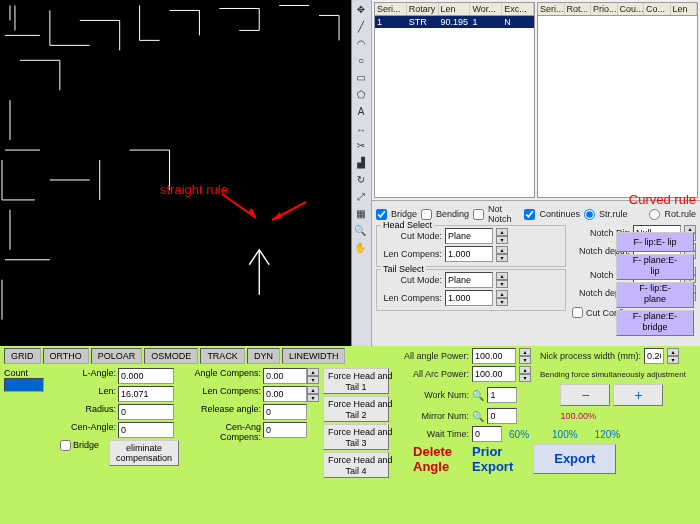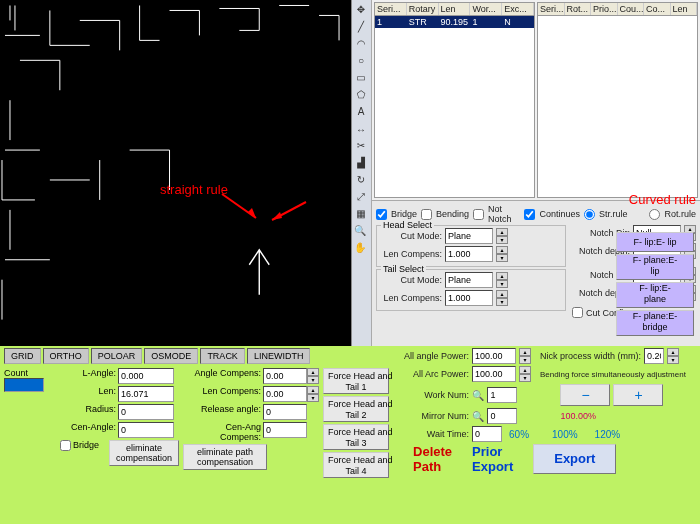--- a/index.html
+++ b/index.html
@@ -234,20 +234,21 @@
 </div>
 
 <div class="bottom">
   <div class="bleft">
     <div class="status">
       <span>GRID</span>
       <span>ORTHO</span>
       <span>POLOAR</span>
       <span>OSMODE</span>
       <span>TRACK</span>
+      <span>DYN</span>
       <span>LINEWIDTH</span>
     </div>
     <div style="display:flex;gap:4px">
       <div style="flex:0 0 52px">
         <div style="font-size:9px">Count</div>
         <div class="swatch"></div>
       </div>
       <div class="fieldsCol">
         <div class="fr">
             <label>L-Angle:</label>
@@ -288,23 +289,20 @@
               <i>▾</i>
             </span>
           </div>
         <div class="fr">
             <label class="w">Release angle:</label>
             <input class="inp s" value="0" style="">
           </div>
         <div class="fr">
             <label class="w">Cen-Ang Compens:</label>
             <input class="inp s" value="0" style="">
-          </div>
-        <div class="fr">
-            <div class="btn" style="width:84px">eliminate path compensation</div>
           </div>
       </div>
       <div class="fieldsCol" style="gap:2px">
         <div class="btn big" style="white-space:pre">Force Head and
 Tail 1</div>
         <div class="btn big" style="white-space:pre">Force Head and
 Tail 2</div>
         <div class="btn big" style="white-space:pre">Force Head and
 Tail 3</div>
         <div class="btn big" style="white-space:pre">Force Head and
@@ -351,19 +349,19 @@
       </div>
     <div class="prow">
         <label style="width:76px;text-align:right">Wait Time:</label>
         <input class="inp s" style="width: 30px;" value="0">
       <span style="margin-left:4px;color:#0070d0">60%</span>
       <span style="margin-left:20px;color:#0070d0">100%</span>
       <span style="margin-left:14px;color:#0070d0">120%</span>
       </div>
     <div class="actbar">
       <div class="act red" style="white-space:pre">Delete
-Path</div>
+Angle</div>
       <div class="act blue" style="white-space:pre">Prior
 Export</div>
       <div class="act blue" style="background:#d8e0f0;border:1px outset #ccc;padding:6px 20px">Export</div>
     </div>
   </div>
 </div>
 
 </body></html>

